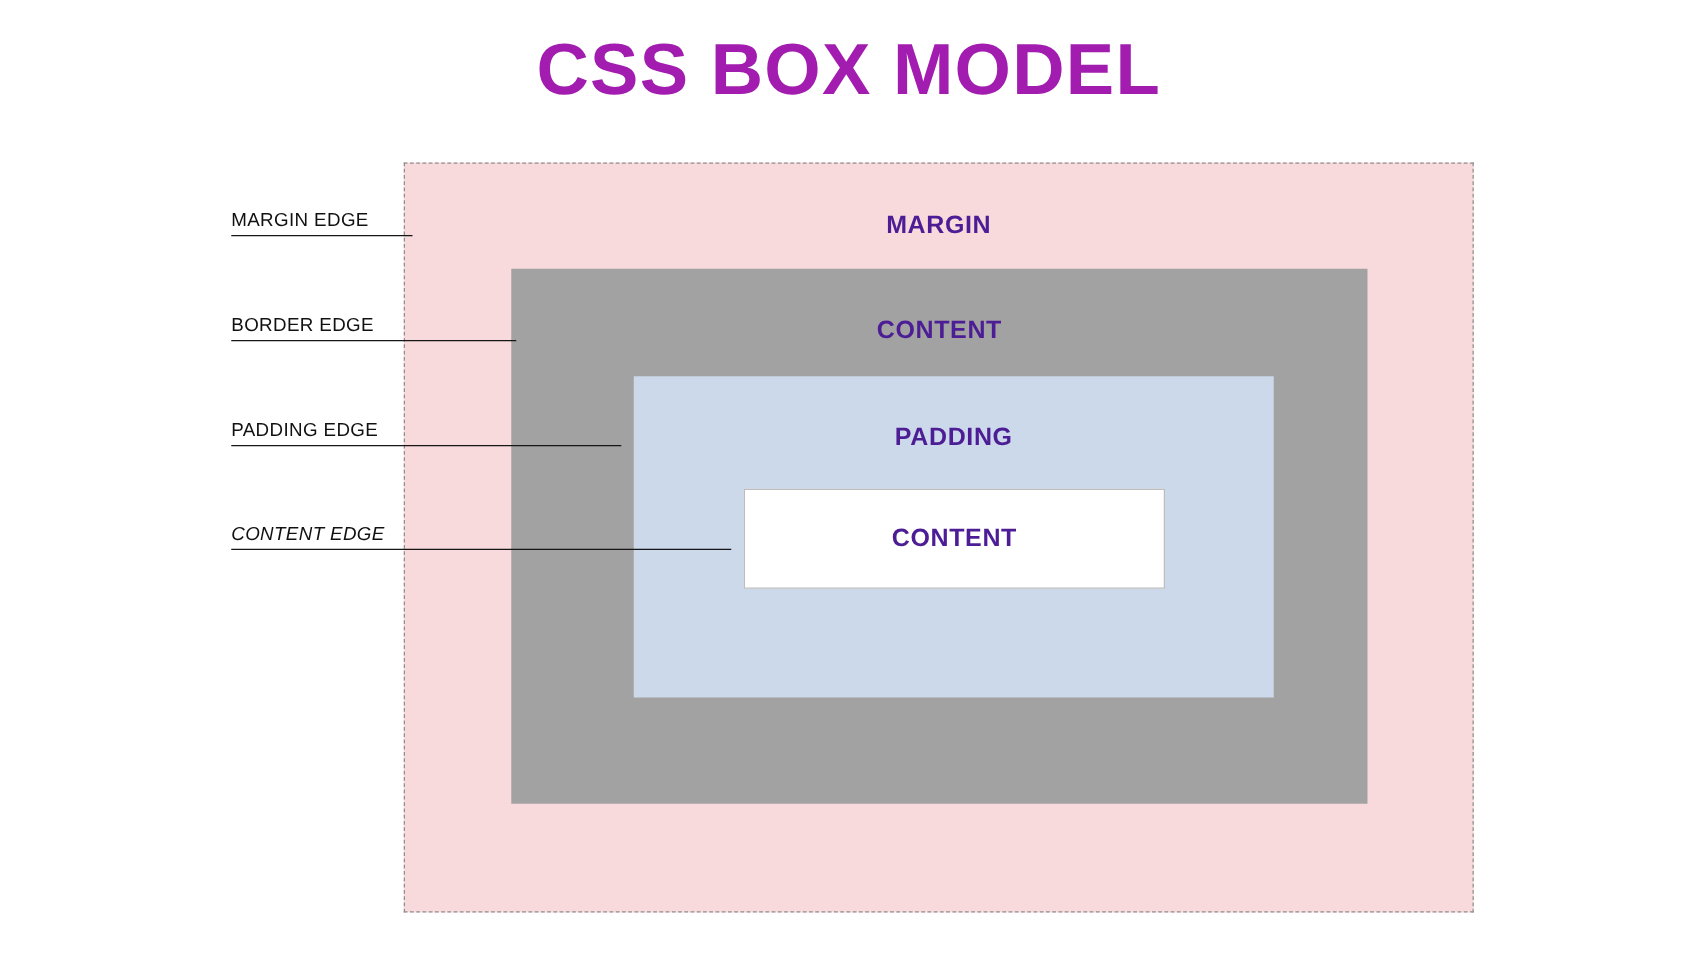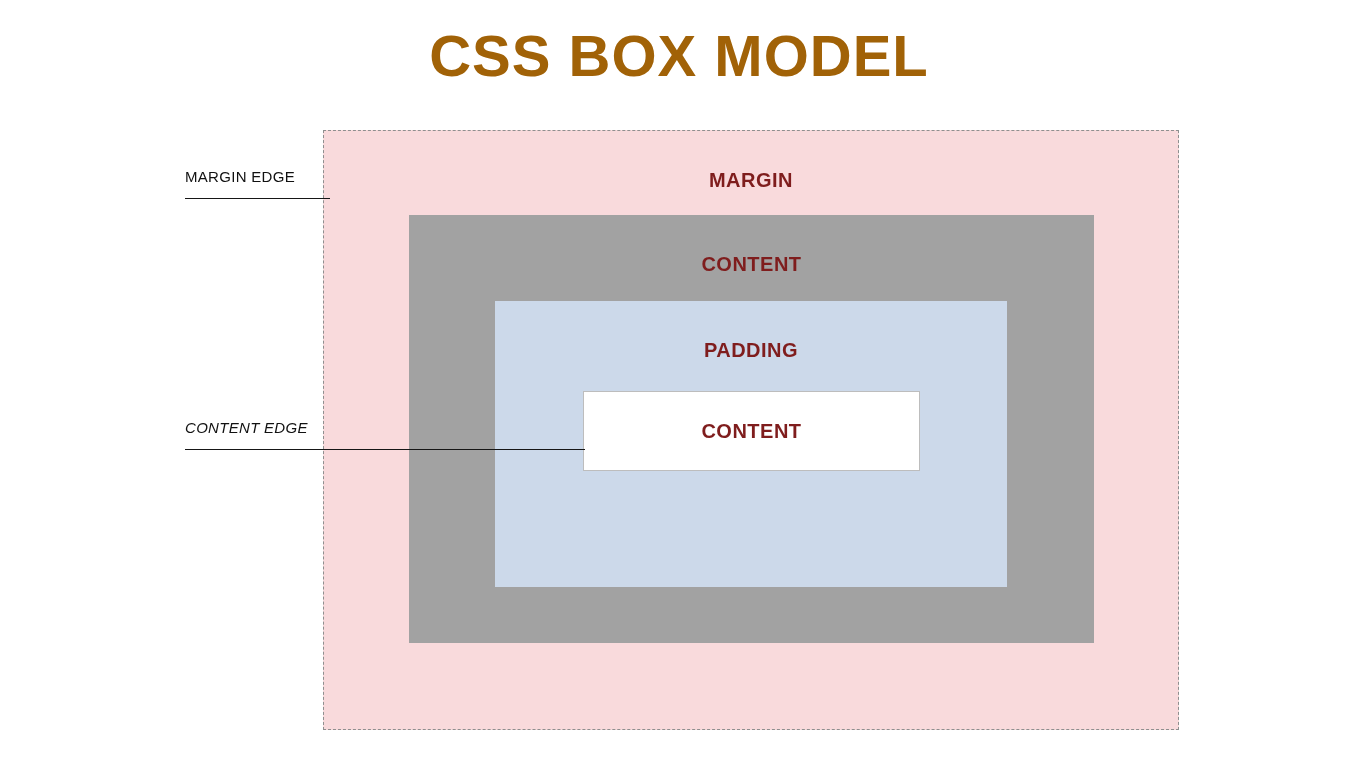--- a/index.html
+++ b/index.html
@@ -18,55 +18,55 @@
   .title {
     position: absolute;
     top: 22px;
     left: 0;
     width: 100%;
     margin: 0;
     text-align: center;
     font-size: 58px;
     font-weight: bold;
     letter-spacing: 1px;
-    color: #a16207;
+    color: #a21caf;
   }
   .box-label {
     position: absolute;
     left: 0;
     top: 38px;
     width: 100%;
     text-align: center;
     font-weight: bold;
     font-size: 20px;
     letter-spacing: 0.5px;
-    color: #7f1d1d;
+    color: #4c1d95;
   }
   .margin-box {
     position: absolute;
     left: 323px;
     top: 130px;
     width: 856px;
     height: 600px;
     border: 1px dashed #8f8f8f;
     box-sizing: border-box;
   }
   .border-box {
     position: absolute;
     left: 85px;
     top: 84px;
     width: 685px;
     height: 428px;
   }
   .padding-box {
     position: absolute;
-    left: 86px;
+    left: 98px;
     top: 86px;
     width: 512px;
-    height: 286px;
+    height: 257px;
   }
   .content-box {
     position: absolute;
     left: 88px;
     top: 90px;
     width: 337px;
     height: 80px;
     border: 1px solid #bdbdbd;
     box-sizing: border-box;
     display: flex;
@@ -75,21 +75,21 @@
   }
   .content-box .box-label {
     position: static;
     width: auto;
     top: auto;
   }
   .edge-callout {
     position: absolute;
     left: 185px;
     border-bottom: 1px solid #161616;
-    padding-bottom: 13px;
+    padding-bottom: 3px;
     font-size: 15px;
     line-height: 17px;
     letter-spacing: 0.3px;
     color: #111111;
     white-space: nowrap;
   }
   .edge-callout.margin  { top: 168px; width: 145px; }
   .edge-callout.border  { top: 252px; width: 228px; }
   .edge-callout.padding { top: 336px; width: 312px; }
   .edge-callout.content { top: 419px; width: 400px; font-style: italic; }
@@ -114,17 +114,23 @@
           <div class="box-label">CONTENT</div>
         </div>
 
       </div>
     </div>
   </div>
 
   <div class="edge-callout margin">
     <span>MARGIN EDGE</span>
   </div>
+  <div class="edge-callout border">
+    <span>BORDER EDGE</span>
+  </div>
+  <div class="edge-callout padding">
+    <span>PADDING EDGE</span>
+  </div>
   <div class="edge-callout content">
     <span>CONTENT EDGE</span>
   </div>
 
 </div>
 
 </body></html>

